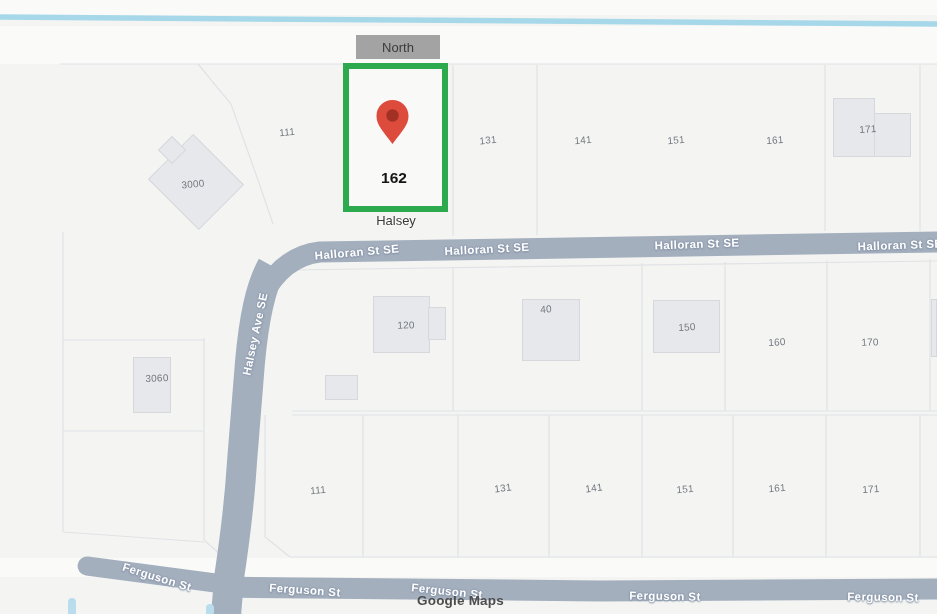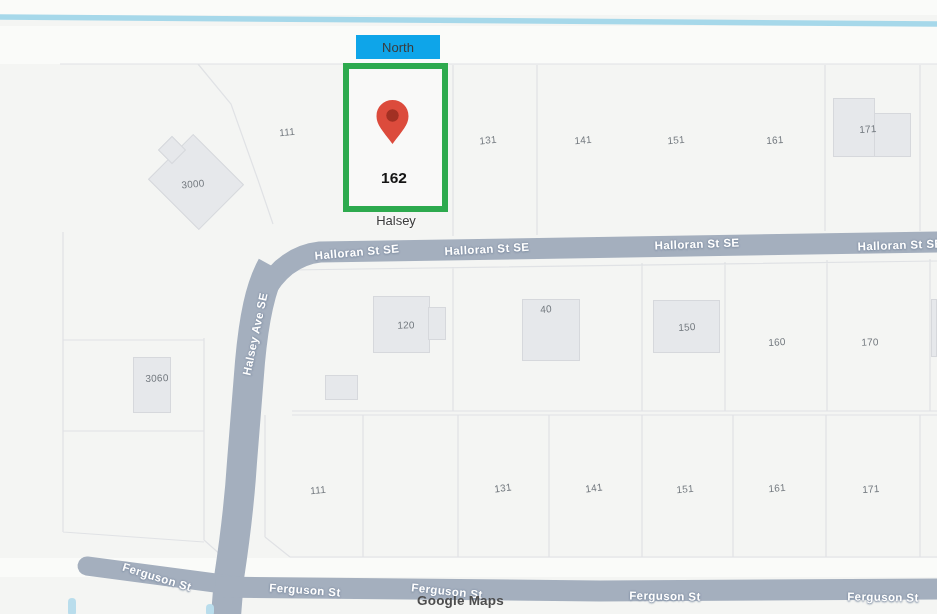--- a/index.html
+++ b/index.html
@@ -13,21 +13,21 @@
   html,body{margin:0;padding:0;}
   .map{position:relative;width:937px;height:614px;background:var(--bg);overflow:hidden;
        font-family:"Liberation Sans",sans-serif;}
   .layer{position:absolute;left:0;top:0;}
   .lbl{position:absolute;white-space:nowrap;}
   .parcel-num{font-size:10px;color:var(--parcelText);letter-spacing:.2px;}
   .road-label{font-size:11.5px;font-weight:bold;color:#fff;letter-spacing:.4px;
       text-shadow:0 0 2px var(--roadHalo),0 0 2px var(--roadHalo),0 1px 2px var(--roadHalo);}
   .building{position:absolute;background:var(--building);border:1px solid var(--buildingBorder);
       box-sizing:border-box;z-index:2;}
-  .north-box{position:absolute;left:356px;top:35px;width:84px;height:24px;background:#0ea5e9;
+  .north-box{position:absolute;left:356px;top:35px;width:84px;height:24px;background:#a3a3a3;
       display:flex;align-items:center;justify-content:center;z-index:4;}
   .compass{font-size:13px;color:#3b3b3b;}
   .south-lbl{z-index:4;text-shadow:0 0 3px #fff,0 0 3px #fff;}
   .highlight{position:absolute;left:343px;top:63px;width:105px;height:149px;
       border:6px solid var(--green);box-sizing:border-box;background:rgba(255,255,255,.45);z-index:4;}
   .parcel-big{position:absolute;left:394px;top:178px;transform:translate(-50%,-50%);
       font-weight:bold;font-size:15.5px;color:#151515;z-index:5;}
   .watermark{position:absolute;left:2px;top:576px;font-family:"Liberation Serif",serif;
       font-size:19px;color:rgba(40,40,40,.85);white-space:nowrap;z-index:10;}
   .gmaps{position:absolute;left:417px;top:593px;font-size:13.5px;font-weight:700;color:#4d4d4d;

